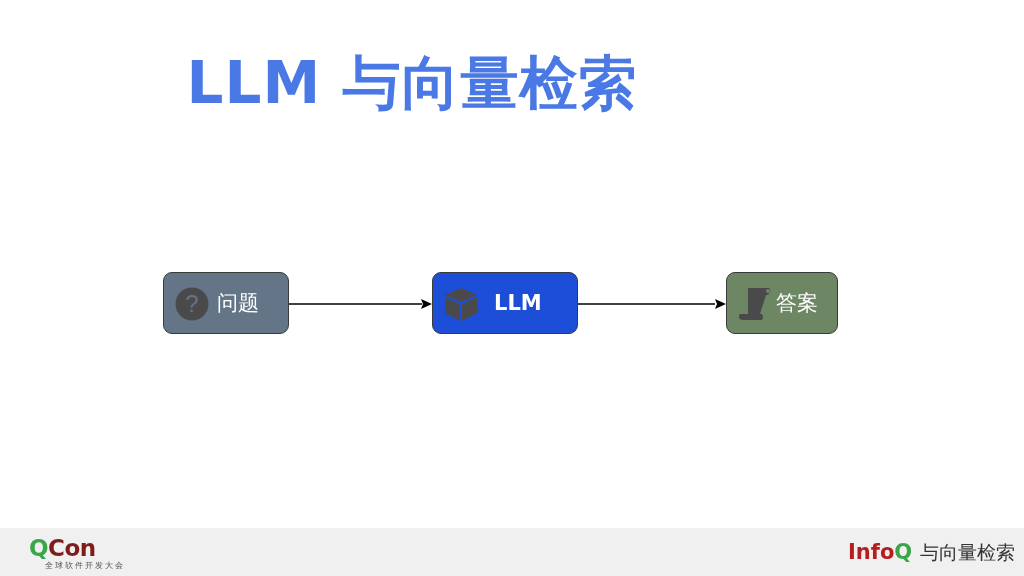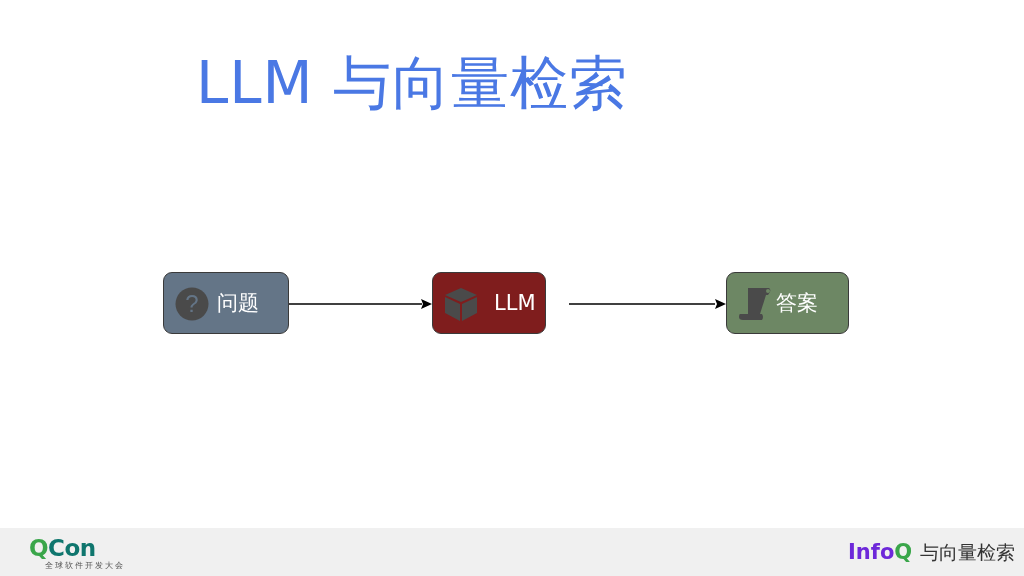--- a/index.html
+++ b/index.html
@@ -1,35 +1,35 @@
 <!DOCTYPE html>
 <html><head>
 <meta charset="utf-8">
 <style>
   html, body { margin:0; padding:0; }
   body { width:1024px; height:576px; position:relative; background:#ffffff; overflow:hidden;
          font-family: "DejaVu Sans", "Liberation Sans", sans-serif; }
   .title { position:absolute; left:0; width:824px; top:48px; text-align:center;
-           font-size:58px; color:#4a78e4; letter-spacing:1px; line-height:70px; }
+           font-size:58px; color:#4a78e4; letter-spacing:1px; line-height:70px;font-weight:bold; }
   .node { position:absolute; height:62px; top:272px; border-radius:9px; box-sizing:border-box;
           border:1px solid #3a3a3a; display:flex; align-items:center; }
   .node .label { color:#ffffff; font-size:21px; }
   .n1 { left:163px; width:126px; background:#647587; }
-  .n2 { left:432px; width:114px; background:#7f1d1d; }
-  .n3 { left:726px; width:123px; background:#6d8764; }
+  .n2 { left:432px; width:146px; background:#1d4ed8;font-weight:bold; }
+  .n3 { left:726px; width:112px; background:#6d8764; }
   .icon { position:absolute; }
   .edge { position:absolute; }
   .footer { position:absolute; left:0; top:528px; width:1024px; height:48px; background:#f0f0f0; }
   .qcon { position:absolute; left:29px; top:536px; font-family:"DejaVu Sans", sans-serif; font-weight:bold;
           font-size:23px; line-height:24px; letter-spacing:-0.5px; }
   .qcon .q { color:#3aa64a; }
-  .qcon .c { color:#0f766e; }
+  .qcon .c { color:#7f1d1d; }
   .qcon-sub { position:absolute; left:45px; top:560px; font-size:8px; color:#555; letter-spacing:2px; }
   .infoq { position:absolute; left:848px; top:539px; font-weight:bold; font-size:21px; line-height:26px; }
-  .infoq .i { color:#6d28d9; }
+  .infoq .i { color:#b91c1c; }
   .infoq .qq { color:#3aa64a; }
   .infoq-cn { position:absolute; left:920px; top:540px; font-size:19px; color:#333; line-height:24px; }
 </style>
 </head>
 <body>
 
 <div class="title">LLM 与向量检索</div>
 
 <svg class="edge" style="left:289px; top:296px;" width="145" height="16">
   <line x1="0" y1="8" x2="133" y2="8" stroke="#000" stroke-width="1.5"></line>

